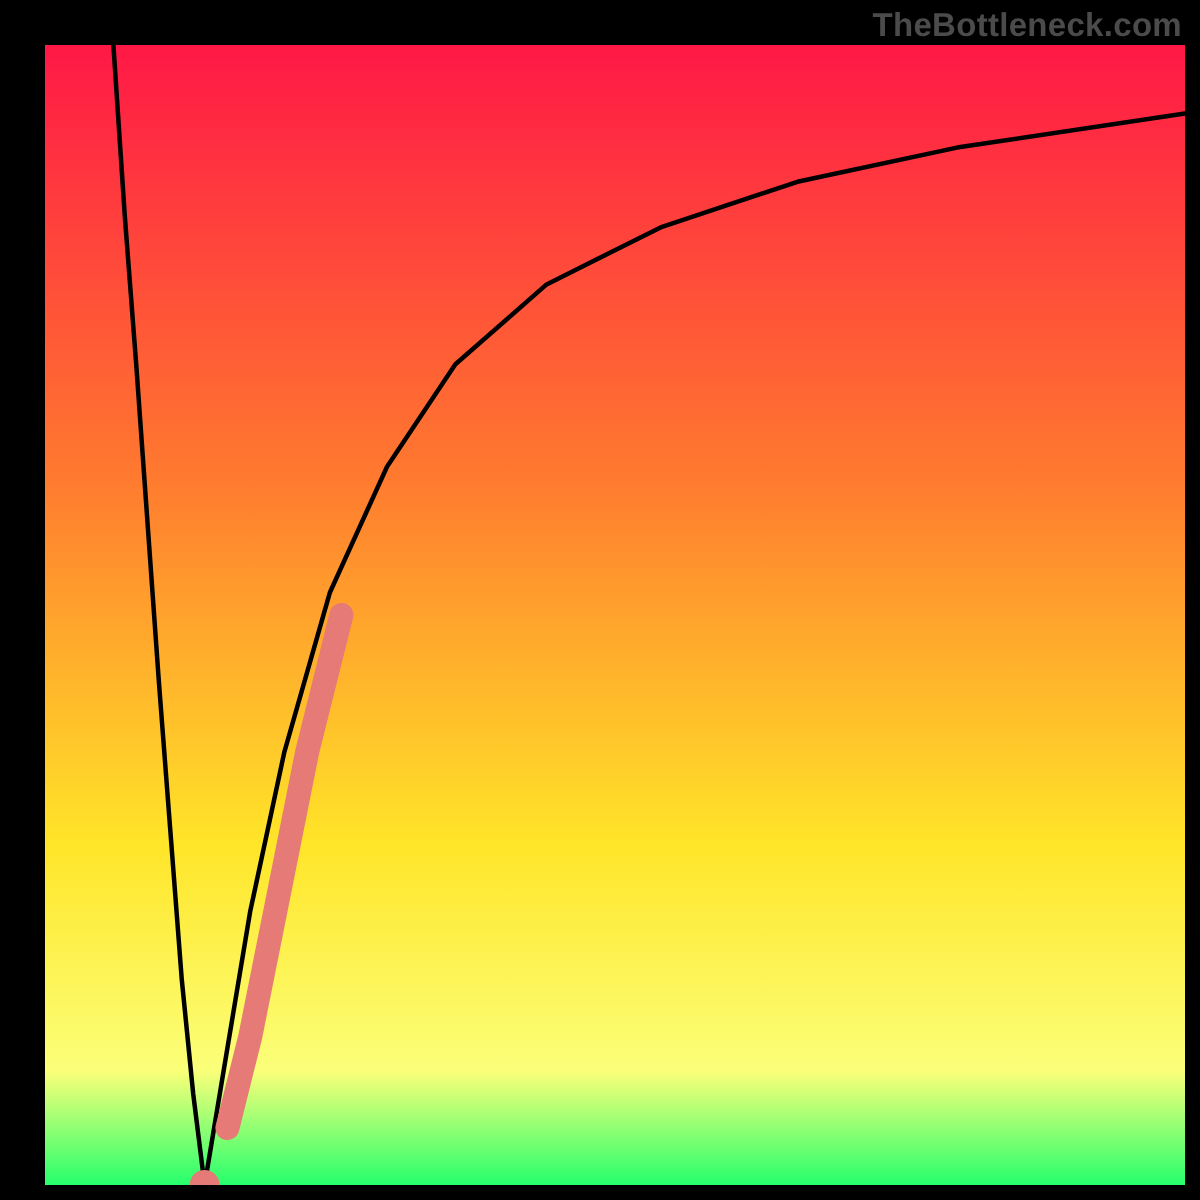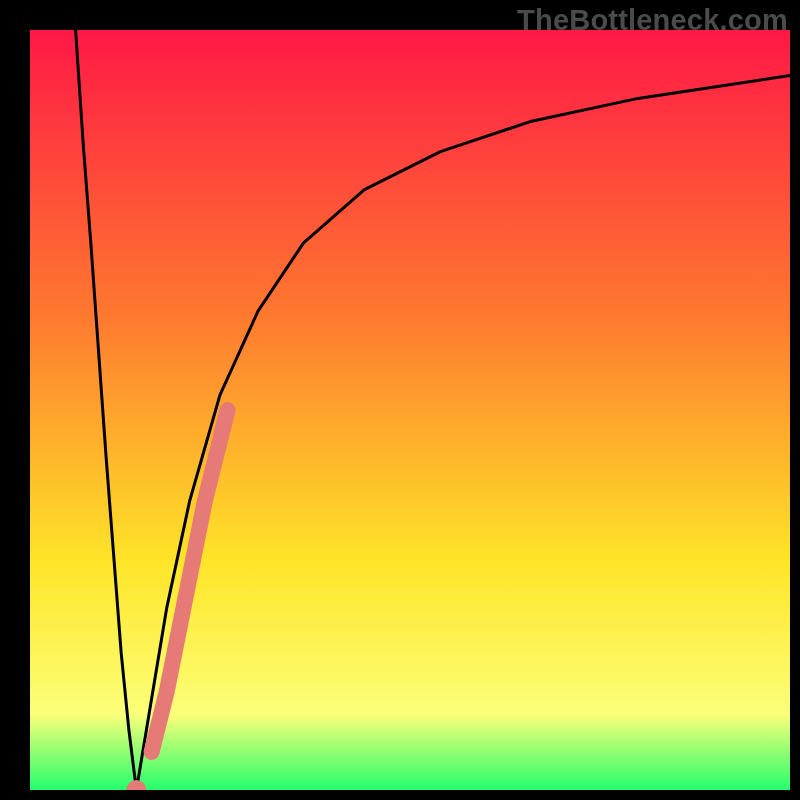--- a/index.html
+++ b/index.html
@@ -15,21 +15,21 @@
     position: relative;
     width: 800px;
     height: 800px;
     background: #000;
   }
   .watermark {
     position: absolute;
     top: 4px;
     right: 12px;
     color: #4b4b4b;
-    font-size: 29px;
+    font-size: 22px;
     font-weight: 600;
     letter-spacing: 0.2px;
     z-index: 10;
   }
   .plot-wrap {
     position: absolute;
     left: 30px;
     top: 30px;
     width: 760px;
     height: 760px;

